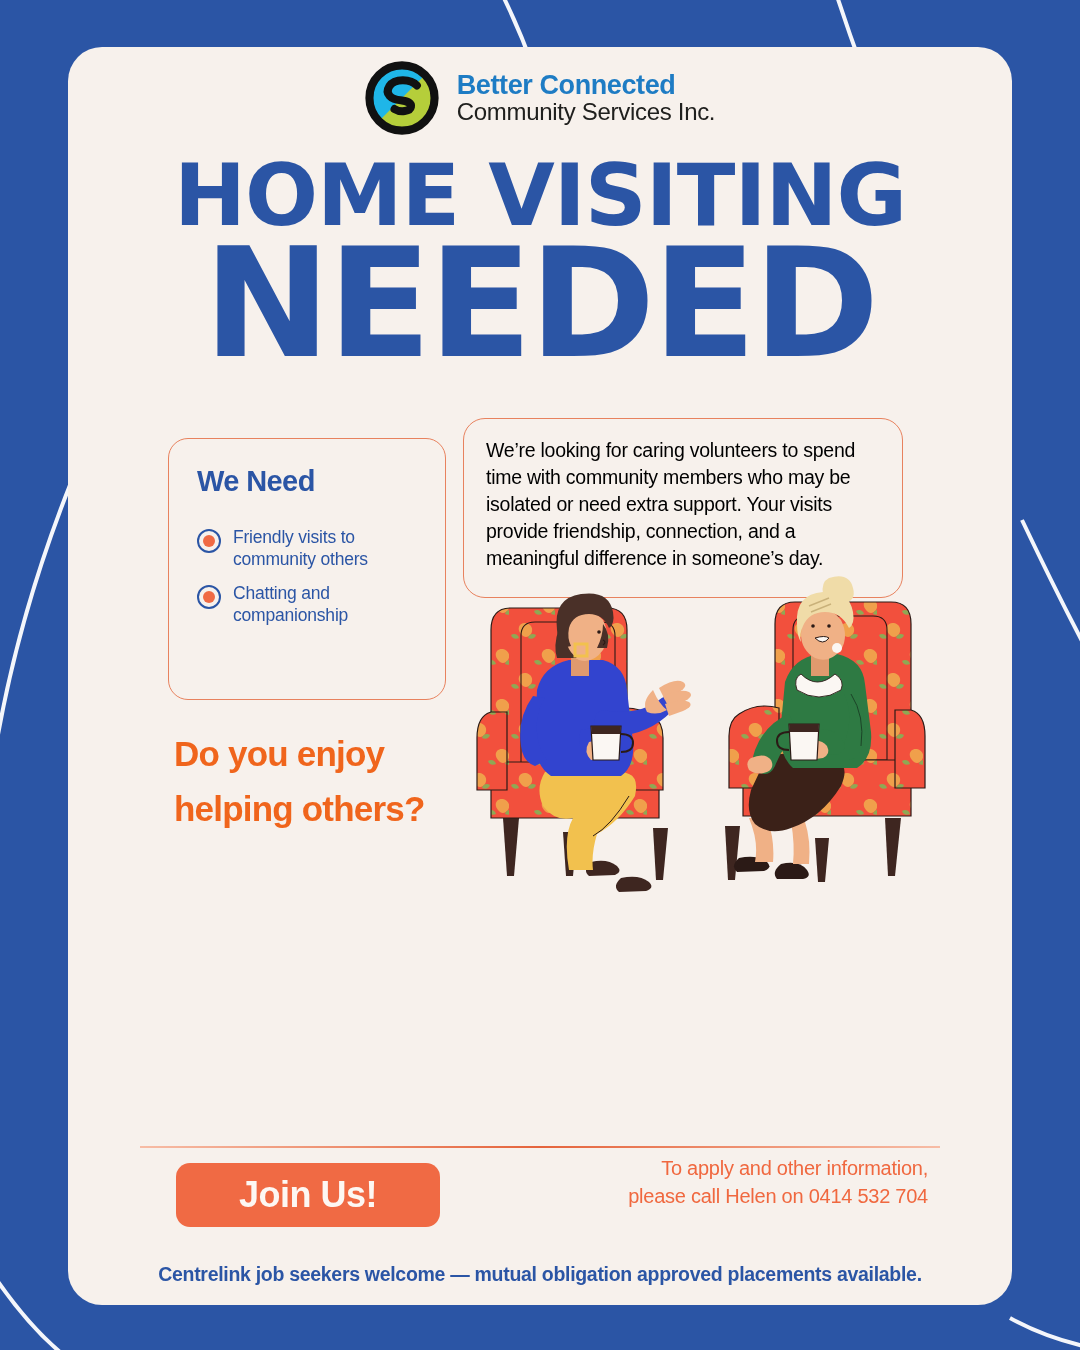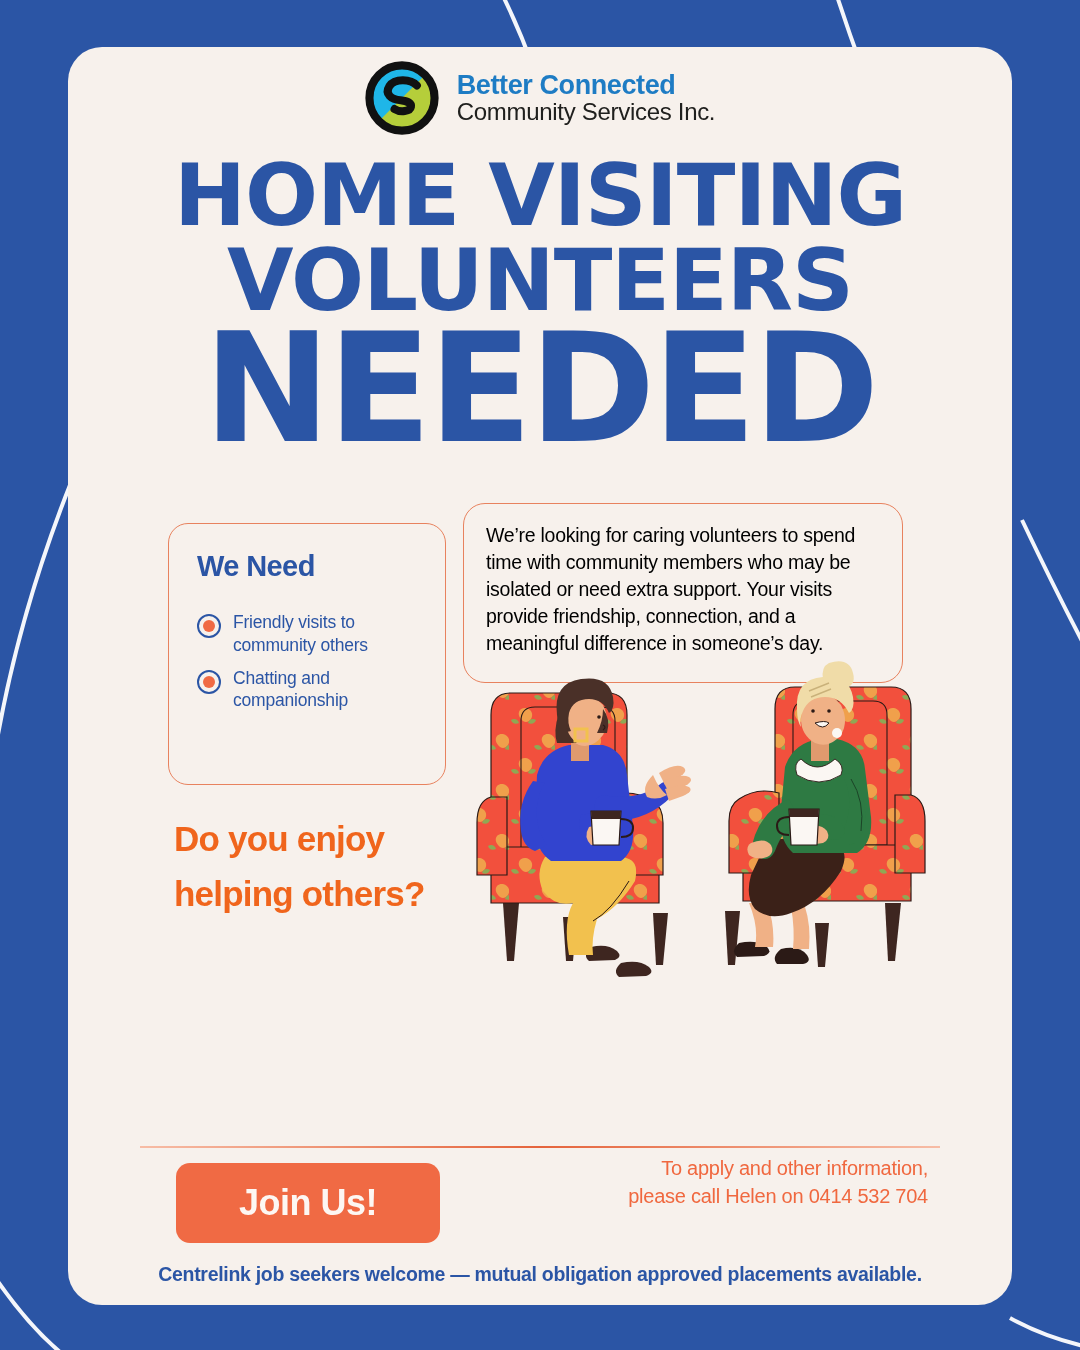--- a/index.html
+++ b/index.html
@@ -101,21 +101,21 @@
 
   
   .divider {
     position:absolute; left:72px; bottom:157px;
     width:800px; height:2px;
     background:linear-gradient(90deg,#F7BCA5,#E5643C,#F7BCA5);
   }
   .footer { position:absolute; left:0; right:0; bottom:0; height:150px; }
   .join-btn {
     position:absolute; left:108px; top:8px;
-    width:264px; height:80px;
+    width:264px; height:64px;
     background:#F06A44; border-radius:14px;
     display:flex; align-items:center; justify-content:center;
     color:#FDF7F3; font-size:36px; font-weight:bold;
     letter-spacing:-0.5px;
     font-family:"Liberation Sans Narrow","Liberation Sans", sans-serif;
   }
   .contact {
     position:absolute; right:84px; top:0; text-align:right;
   }
   .contact-line {
@@ -161,21 +161,20 @@
       <path d="M70 33 C62 24 40 23 33 34 C26 45 36 52 48 53 C58 54 63 57 62 62 C61 68 48 70 40 65" fill="none" stroke="#111111" stroke-width="11" stroke-linecap="round"></path>
     </svg>
     <div class="logo-text">
       <div class="logo-line1">Better Connected</div>
       <div class="logo-line2">Community Services Inc.</div>
     </div>
   </div>
 
   <div class="headline">
     <div class="hl-1">HOME VISITING</div>
-    <div class="hl-2">VOLUNTEERS</div>
     <div class="hl-3">NEEDED</div>
   </div>
 
   <div class="mid">
 
     <div class="need-box">
       <div class="need-title">
         <div>We Need</div>
       </div>
       <div class="need-list">

